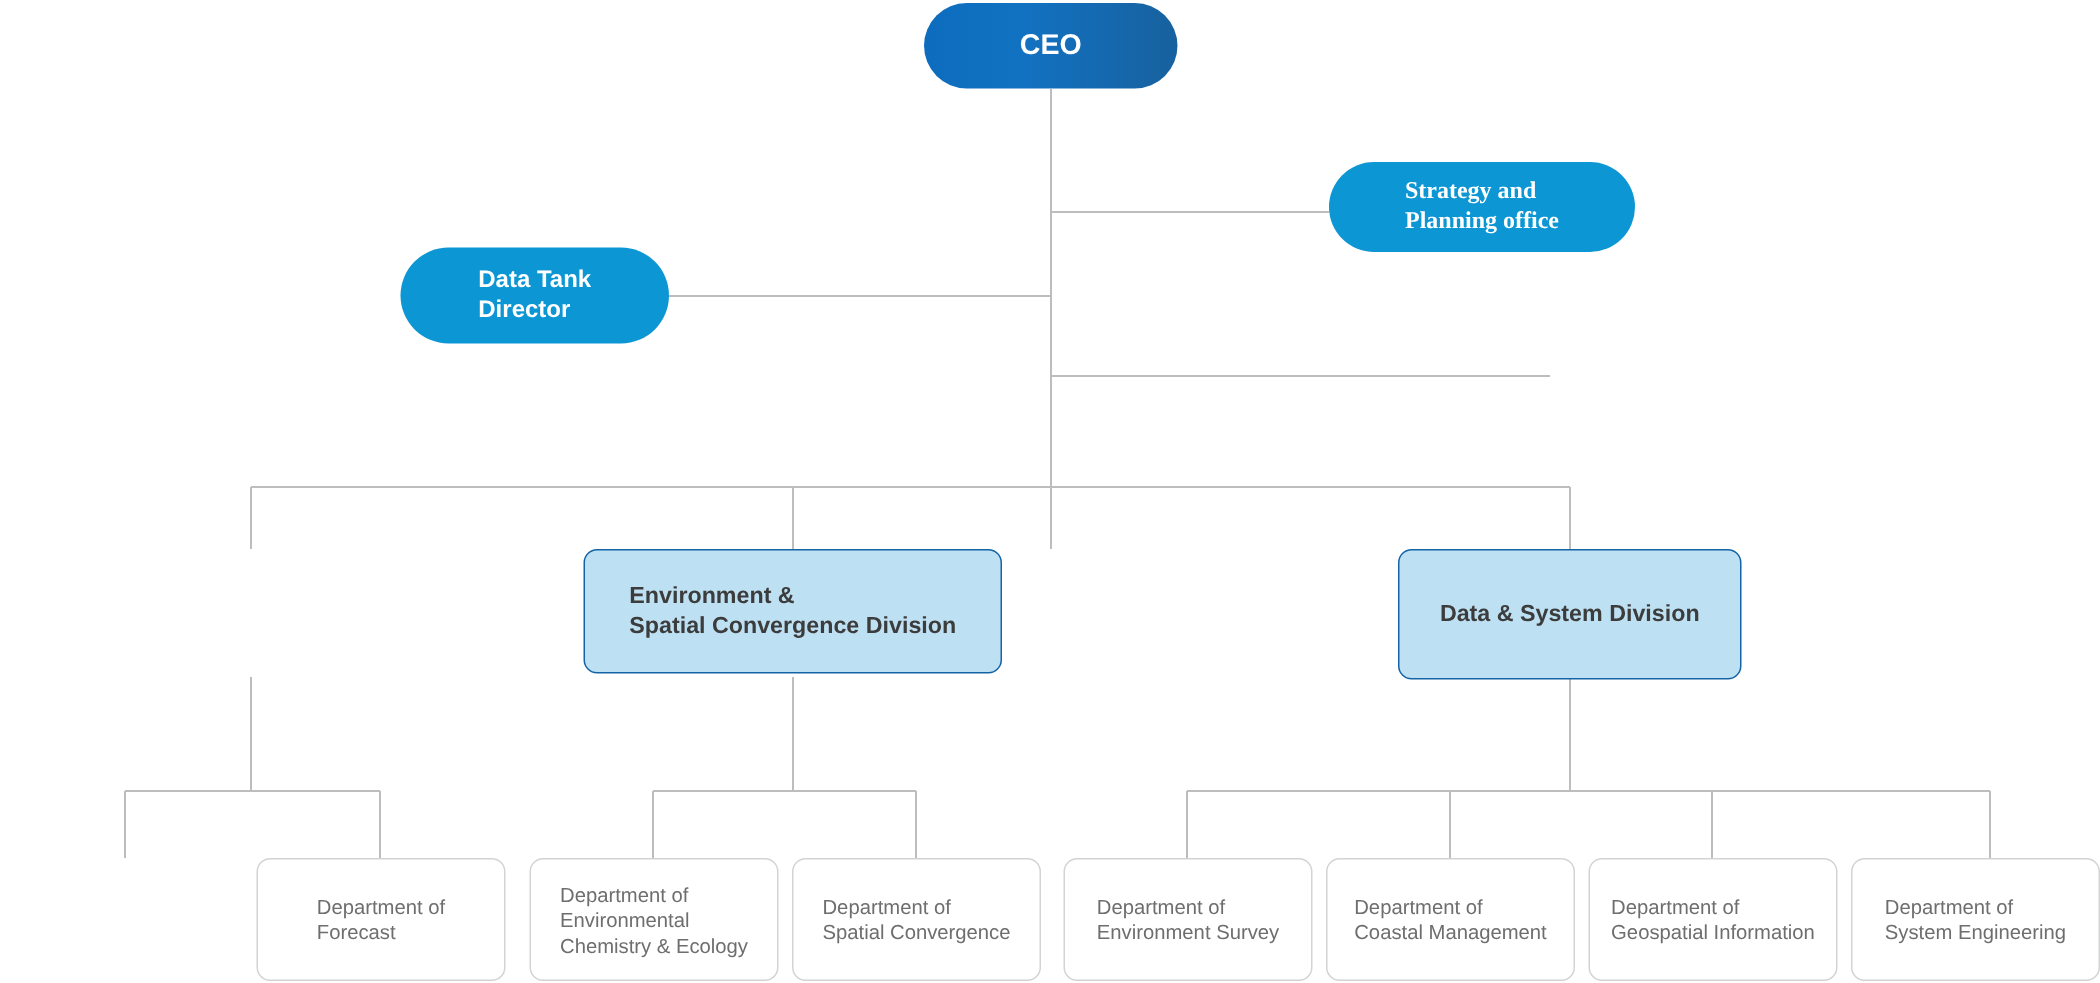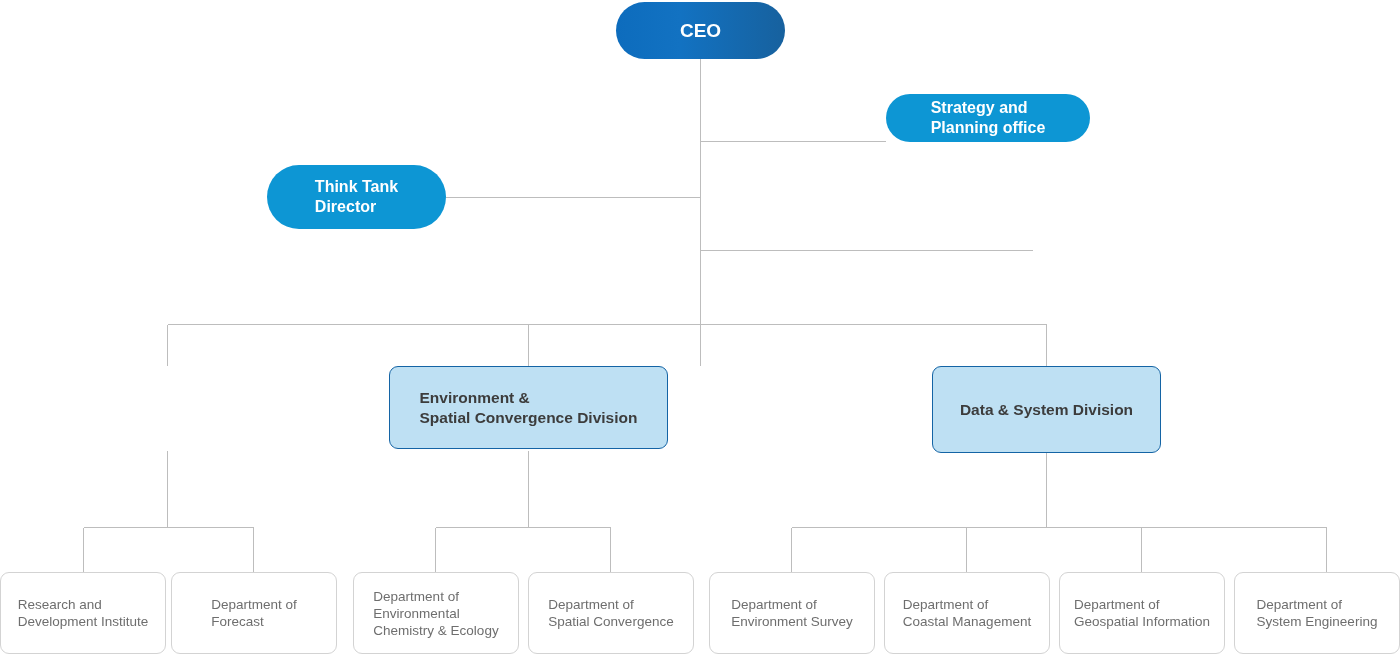--- a/index.html
+++ b/index.html
@@ -104,35 +104,33 @@
       <path d="M791.5 527.5 L1326.5 527.5"></path>
       <path d="M791.5 527.5 L791.5 572"></path>
       <path d="M966.5 527.5 L966.5 572"></path>
       <path d="M1141.5 527.5 L1141.5 572"></path>
       <path d="M1326.5 527.5 L1326.5 572"></path>
     </g>
   </svg>
 
   <div class="node pill-ceo" style="left: 616px; top: 2px; width: 169px; height: 57px;">CEO</div>
 
-  <div class="node pill" style="left: 886px; top: 94px; width: 204px; height: 48px;">Strategy and
+  <div class="node pill" style="left: 886px; top: 108px; width: 204px; height: 60px; font-family: Liberation Serif, serif;">Strategy and
 Planning office</div>
 
-  <div class="node pill" style="left: 267px; top: 165px; width: 179px; height: 64px;">Think Tank
+  <div class="node pill" style="left: 267px; top: 165px; width: 179px; height: 64px;">Data Tank
 Director</div>
 
 
 
   <div class="node division" style="left: 389px; top: 366px; width: 279px; height: 83px;">Environment &amp;
 Spatial Convergence Division</div>
 
   <div class="node division" style="left: 932px; top: 366px; width: 229px; height: 87px;">Data &amp; System Division</div>
 
-  <div class="node leaf" style="left: 0px; top: 572px; width: 166px; height: 82px;">Research and
-Development Institute</div>
 
   <div class="node leaf" style="left: 171px; top: 572px; width: 166px; height: 82px;">Department of
 Forecast</div>
 
   <div class="node leaf" style="left: 353px; top: 572px; width: 166px; height: 82px;">Department of
 Environmental
 Chemistry &amp; Ecology</div>
 
   <div class="node leaf" style="left: 528px; top: 572px; width: 166px; height: 82px;">Department of
 Spatial Convergence</div>

